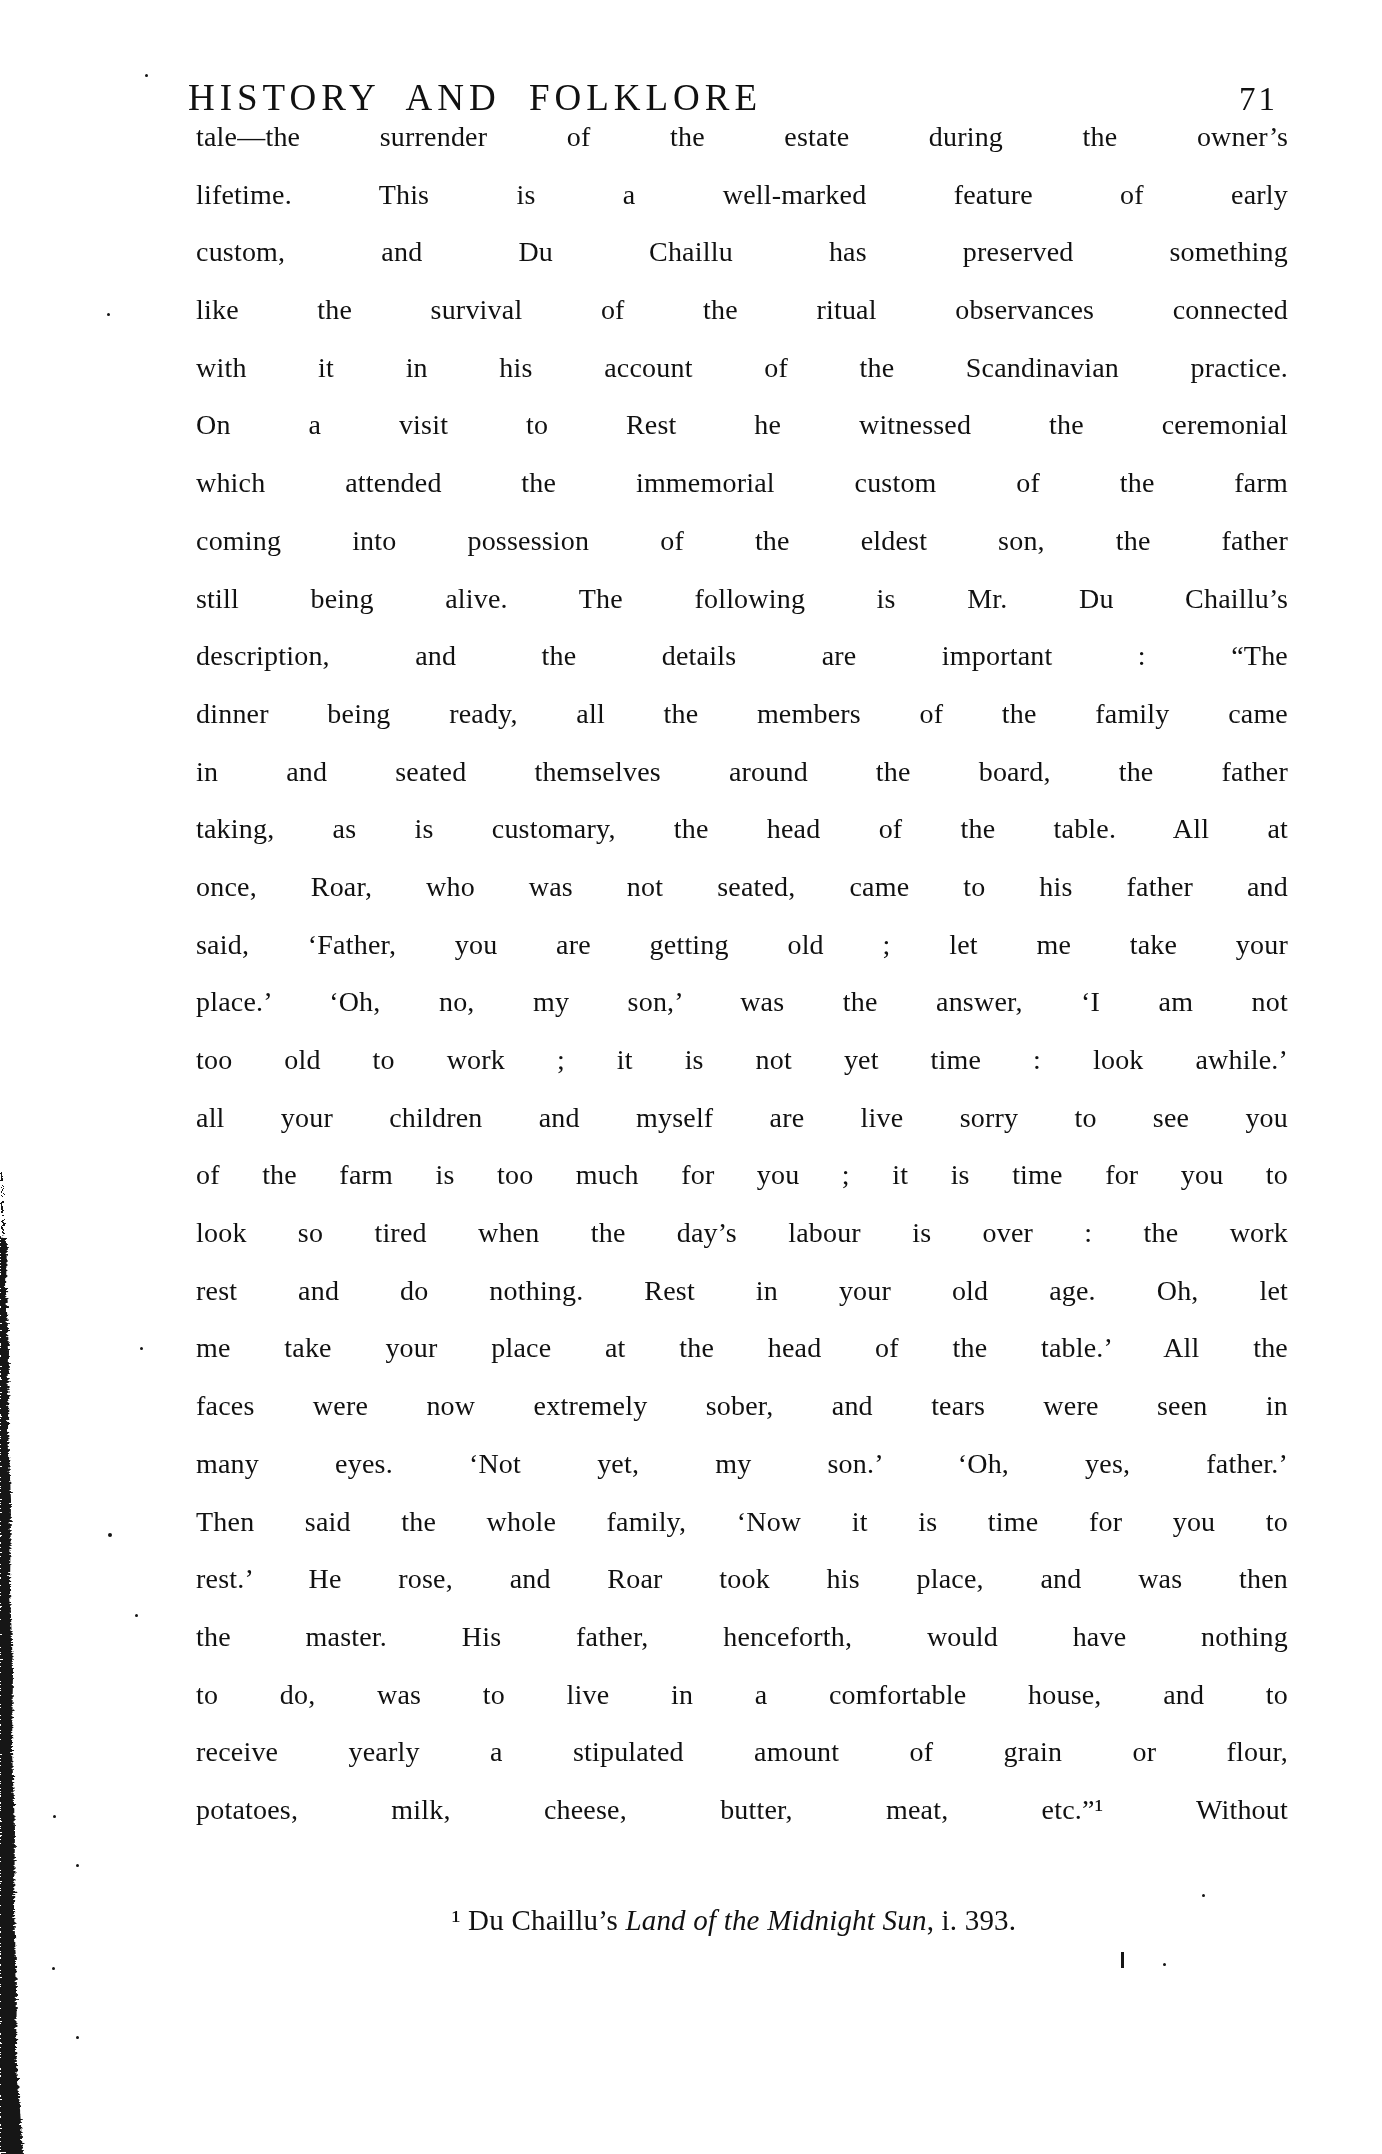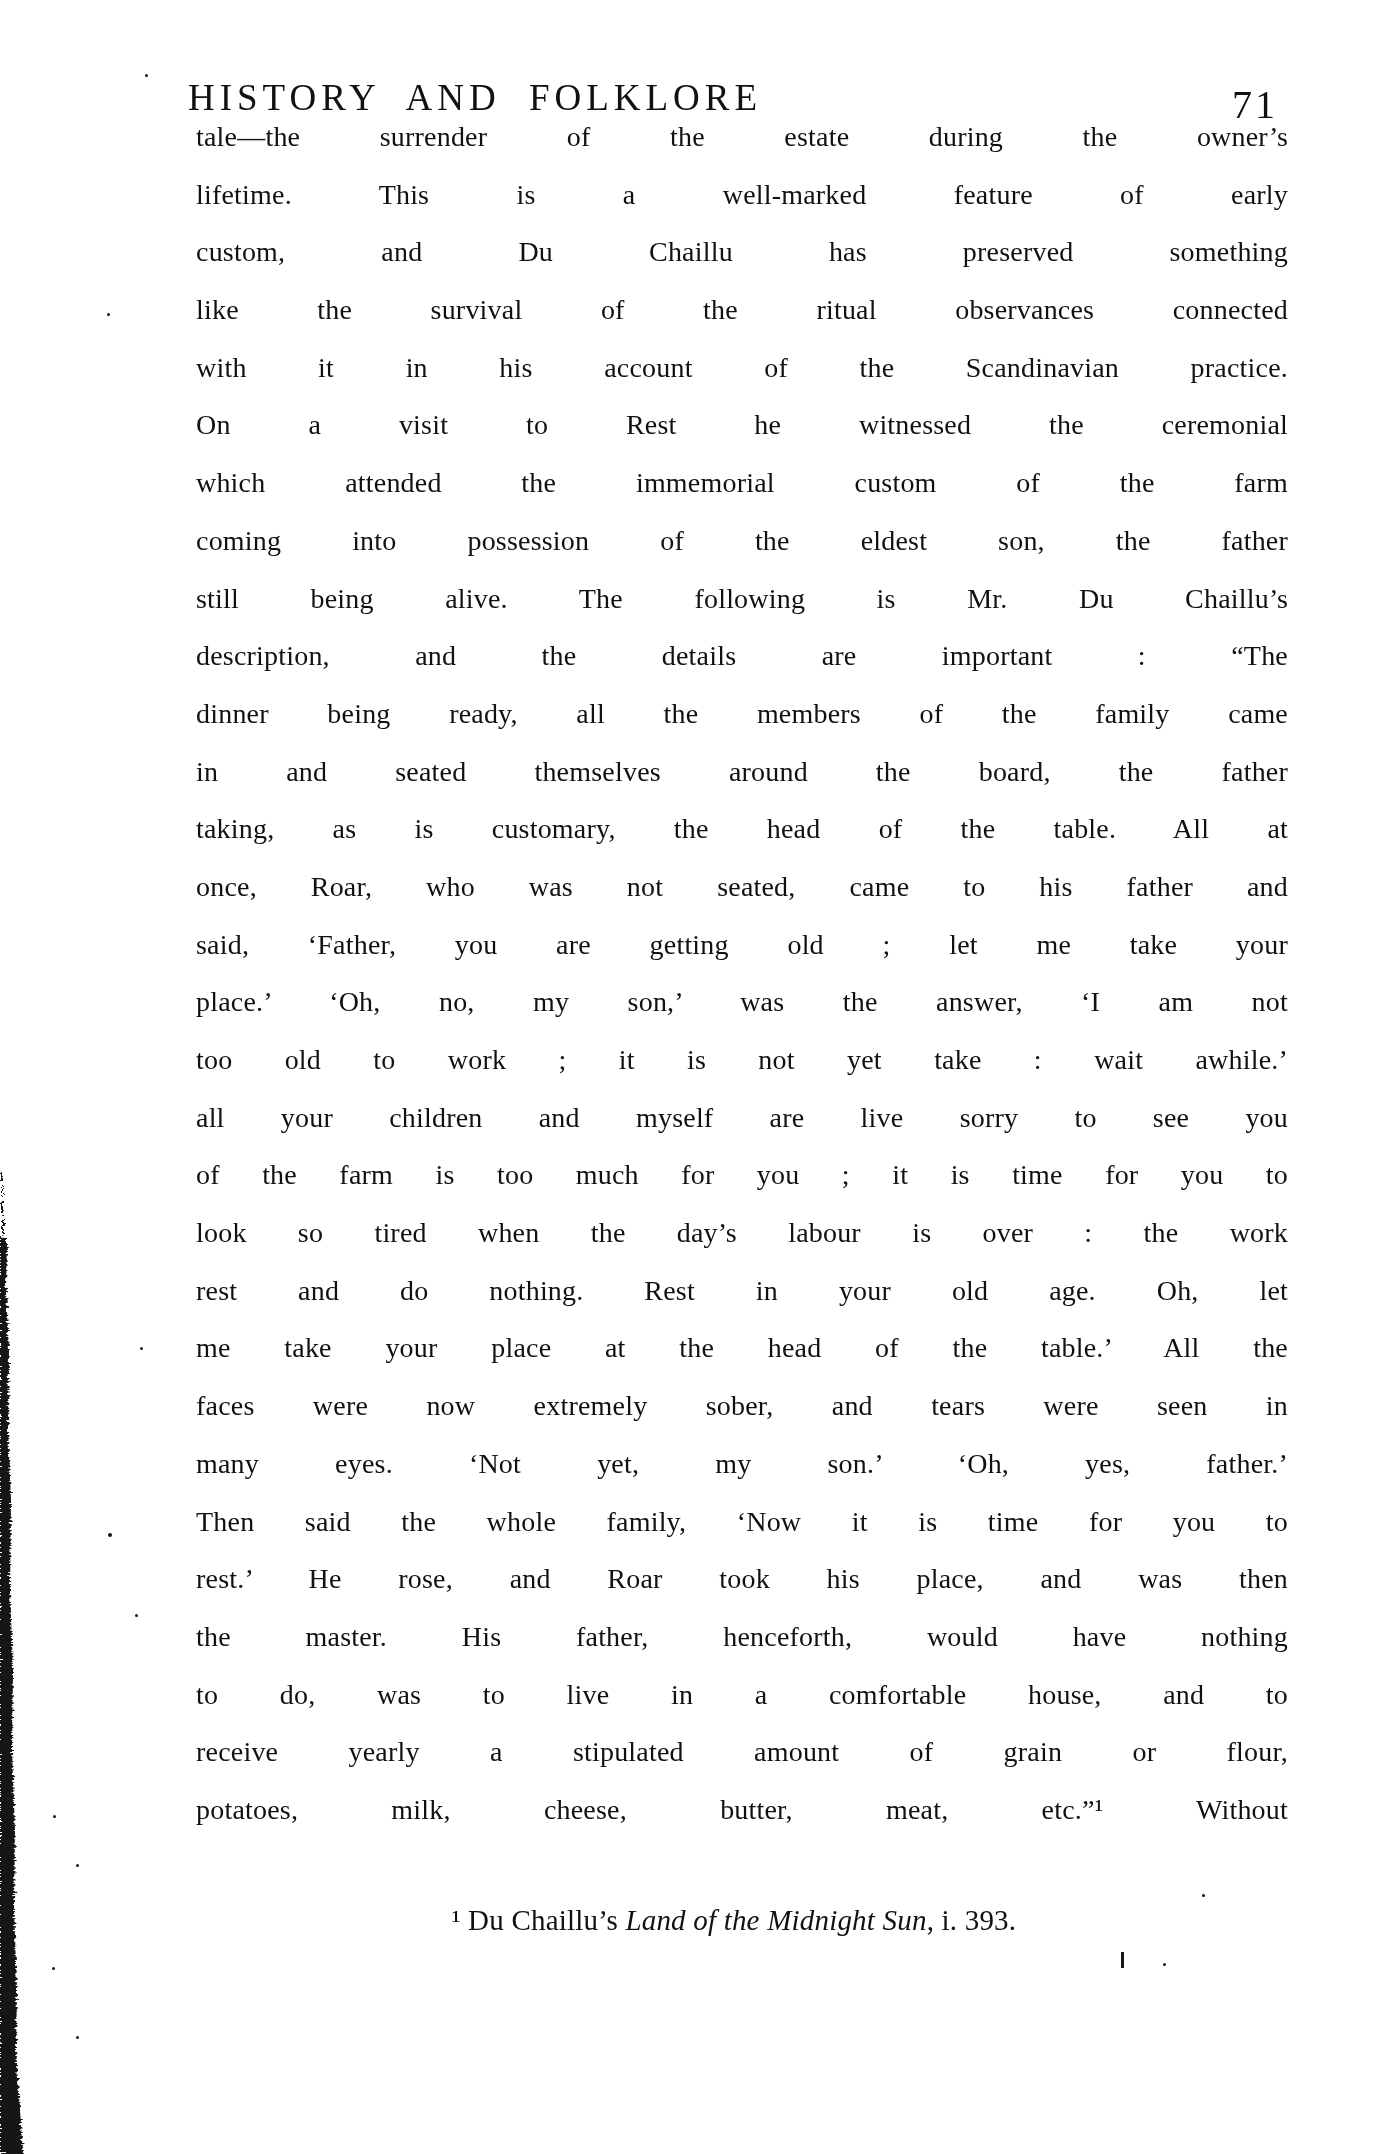--- a/index.html
+++ b/index.html
@@ -31,21 +31,21 @@
     width: 100%;
     font-size: 37px;
     letter-spacing: 5px;
     word-spacing: 14px;
     white-space: nowrap;
   }
   .folio {
     position: absolute;
     right: 2px;
     top: 5px;
-    font-size: 40px;
+    font-size: 33px;
     letter-spacing: 3px;
   }
   
   .body-text {
     position: absolute;
     left: 196px;
     top: 108px;
     width: 1092px;
     font-size: 28px;
     line-height: 57.7px;
@@ -109,21 +109,21 @@
       <div class="text-line">which attended the immemorial custom of the farm</div>
       <div class="text-line">coming into possession of the eldest son, the father</div>
       <div class="text-line">still being alive.  The following is Mr. Du Chaillu’s</div>
       <div class="text-line">description, and the details are important : “The</div>
       <div class="text-line">dinner being ready, all the members of the family came</div>
       <div class="text-line">in and seated themselves around the board, the father</div>
       <div class="text-line">taking, as is customary, the head of the table.  All at</div>
       <div class="text-line">once, Roar, who was not seated, came to his father and</div>
       <div class="text-line">said, ‘Father, you are getting old ; let me take your</div>
       <div class="text-line">place.’  ‘Oh, no, my son,’ was the answer, ‘I am not</div>
-      <div class="text-line">too old to work ; it is not yet take : wait awhile.’</div>
+      <div class="text-line">too old to work ; it is not yet time : look awhile.’</div>
       <div class="text-line">all your children and myself are live sorry to see you</div>
       <div class="text-line">of the farm is too much for you ; it is time for you to</div>
       <div class="text-line">look so tired when the day’s labour is over : the work</div>
       <div class="text-line">rest and do nothing.  Rest in your old age.  Oh, let</div>
       <div class="text-line">me take your place at the head of the table.’  All the</div>
       <div class="text-line">faces were now extremely sober, and tears were seen in</div>
       <div class="text-line">many eyes.  ‘Not yet, my son.’  ‘Oh, yes, father.’</div>
       <div class="text-line">Then said the whole family, ‘Now it is time for you to</div>
       <div class="text-line">rest.’  He rose, and Roar took his place, and was then</div>
       <div class="text-line">the master.  His father, henceforth, would have nothing</div>

